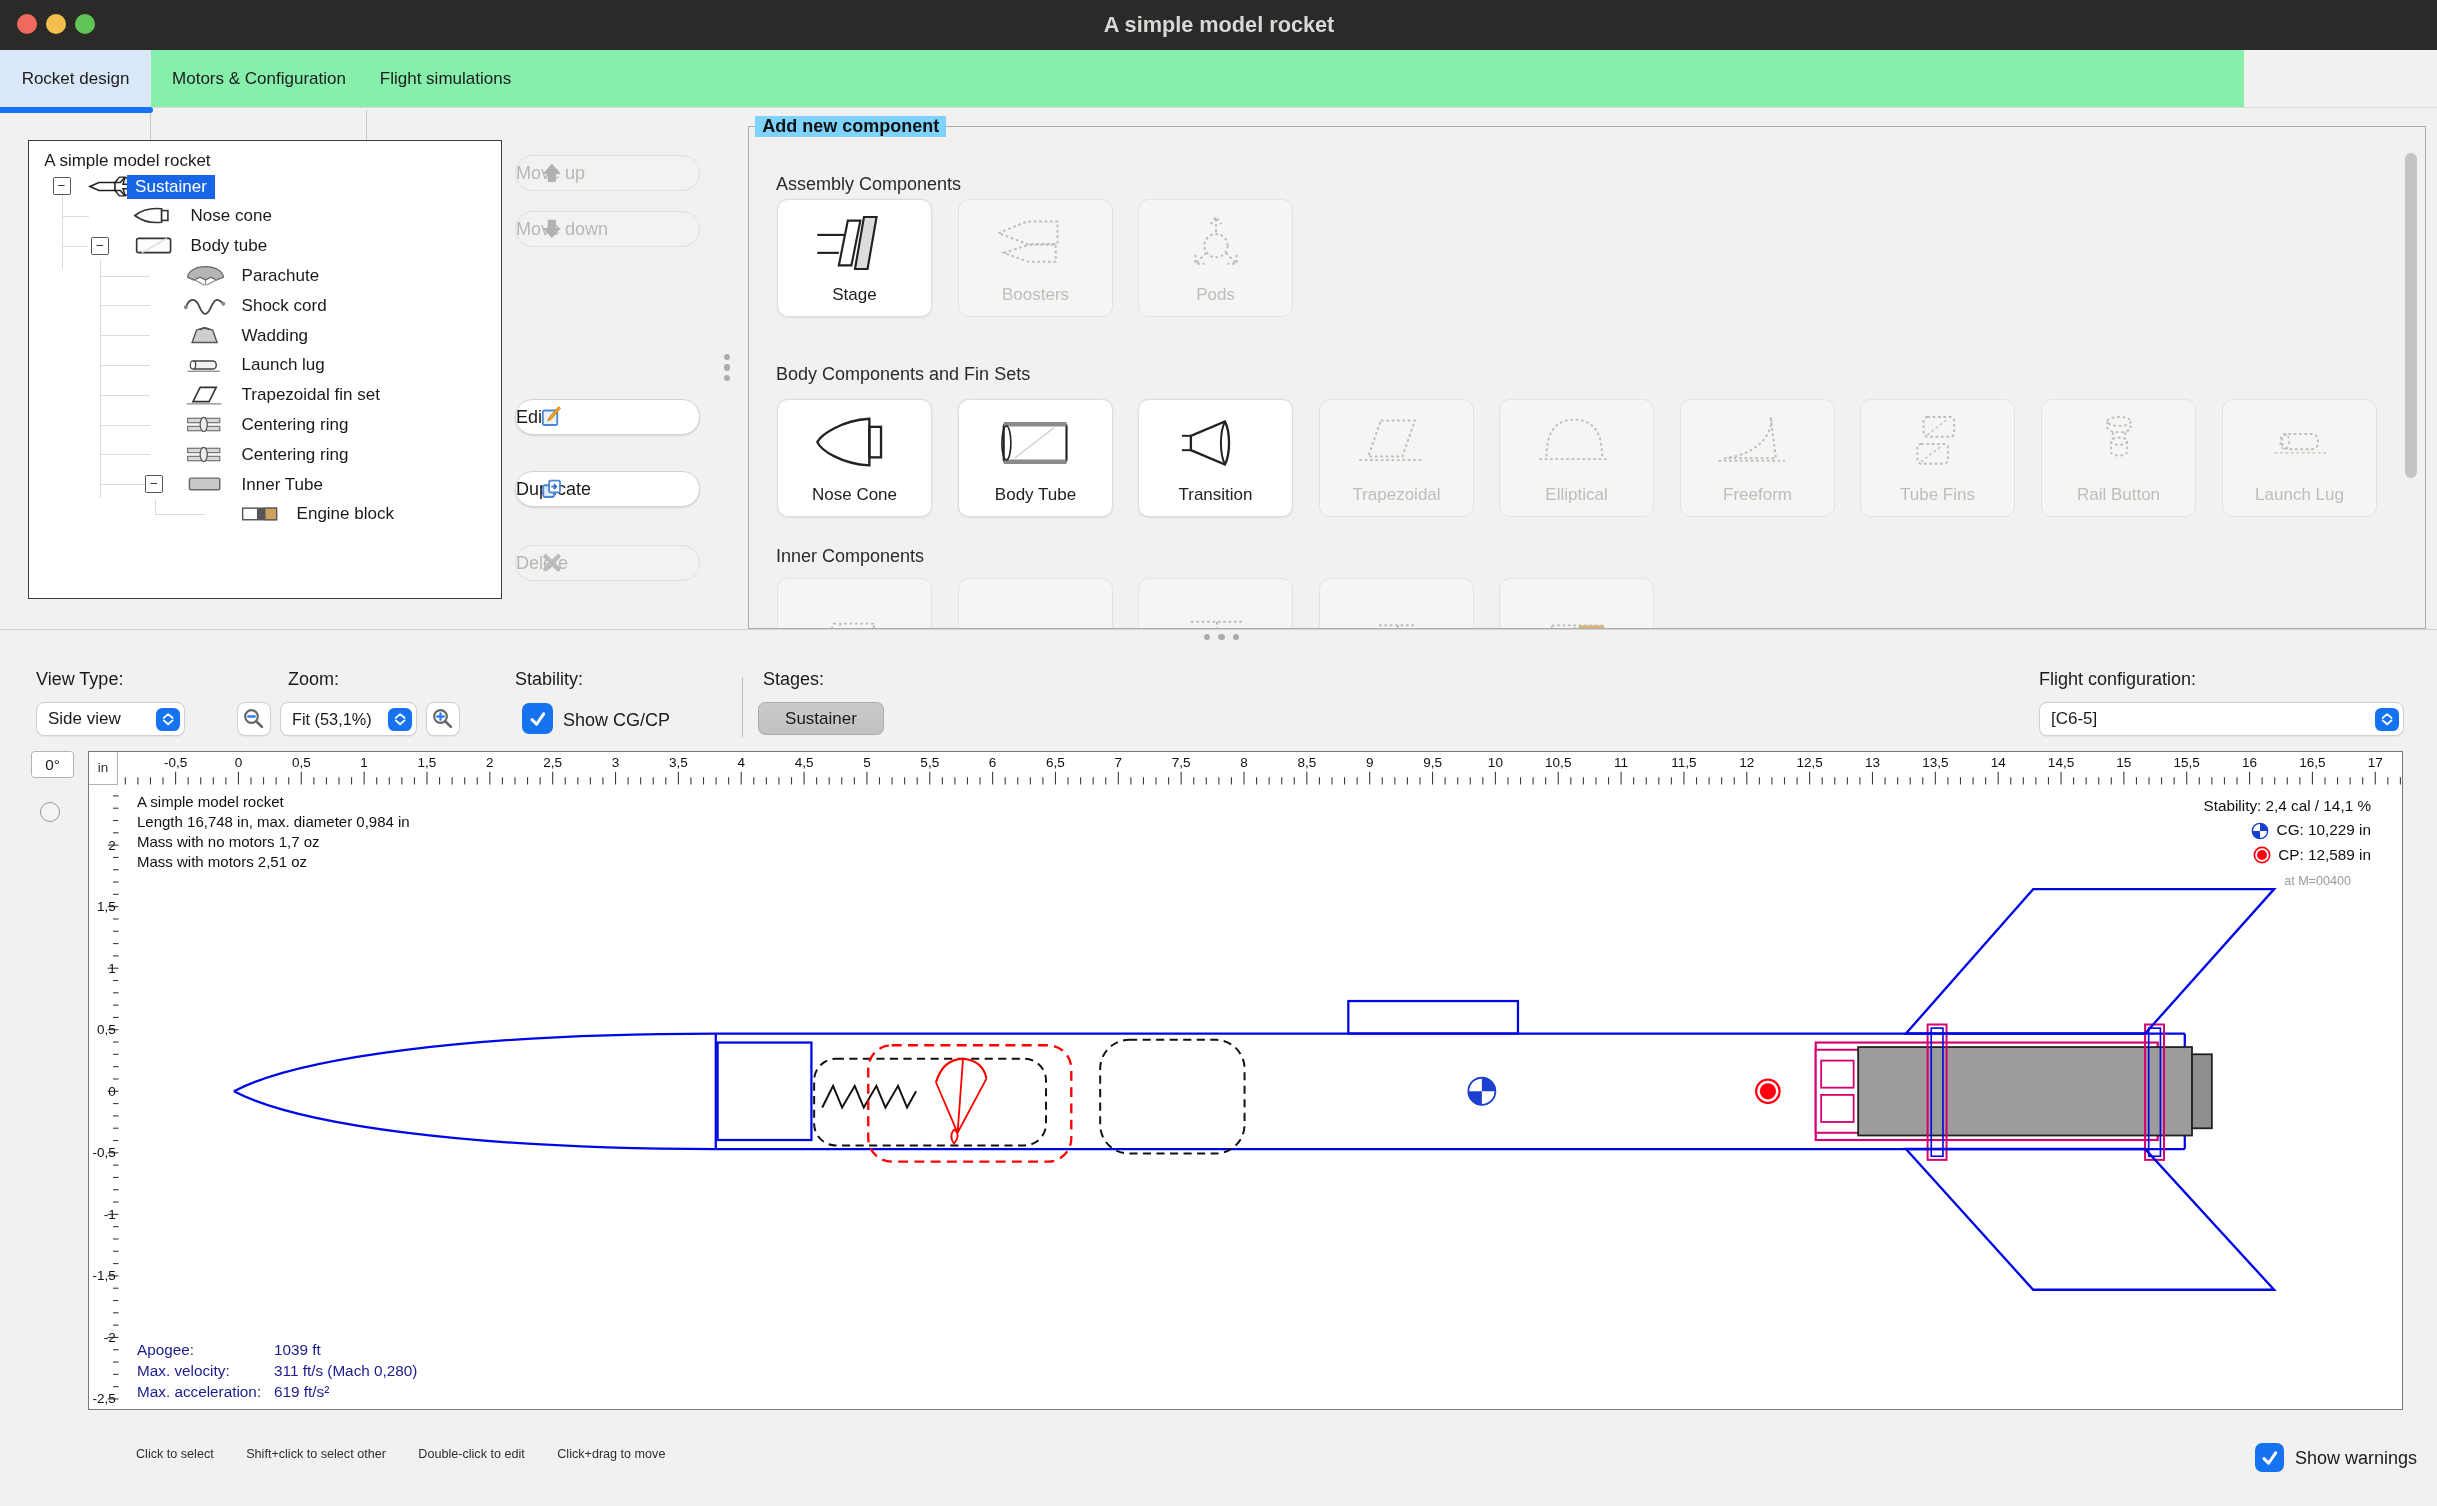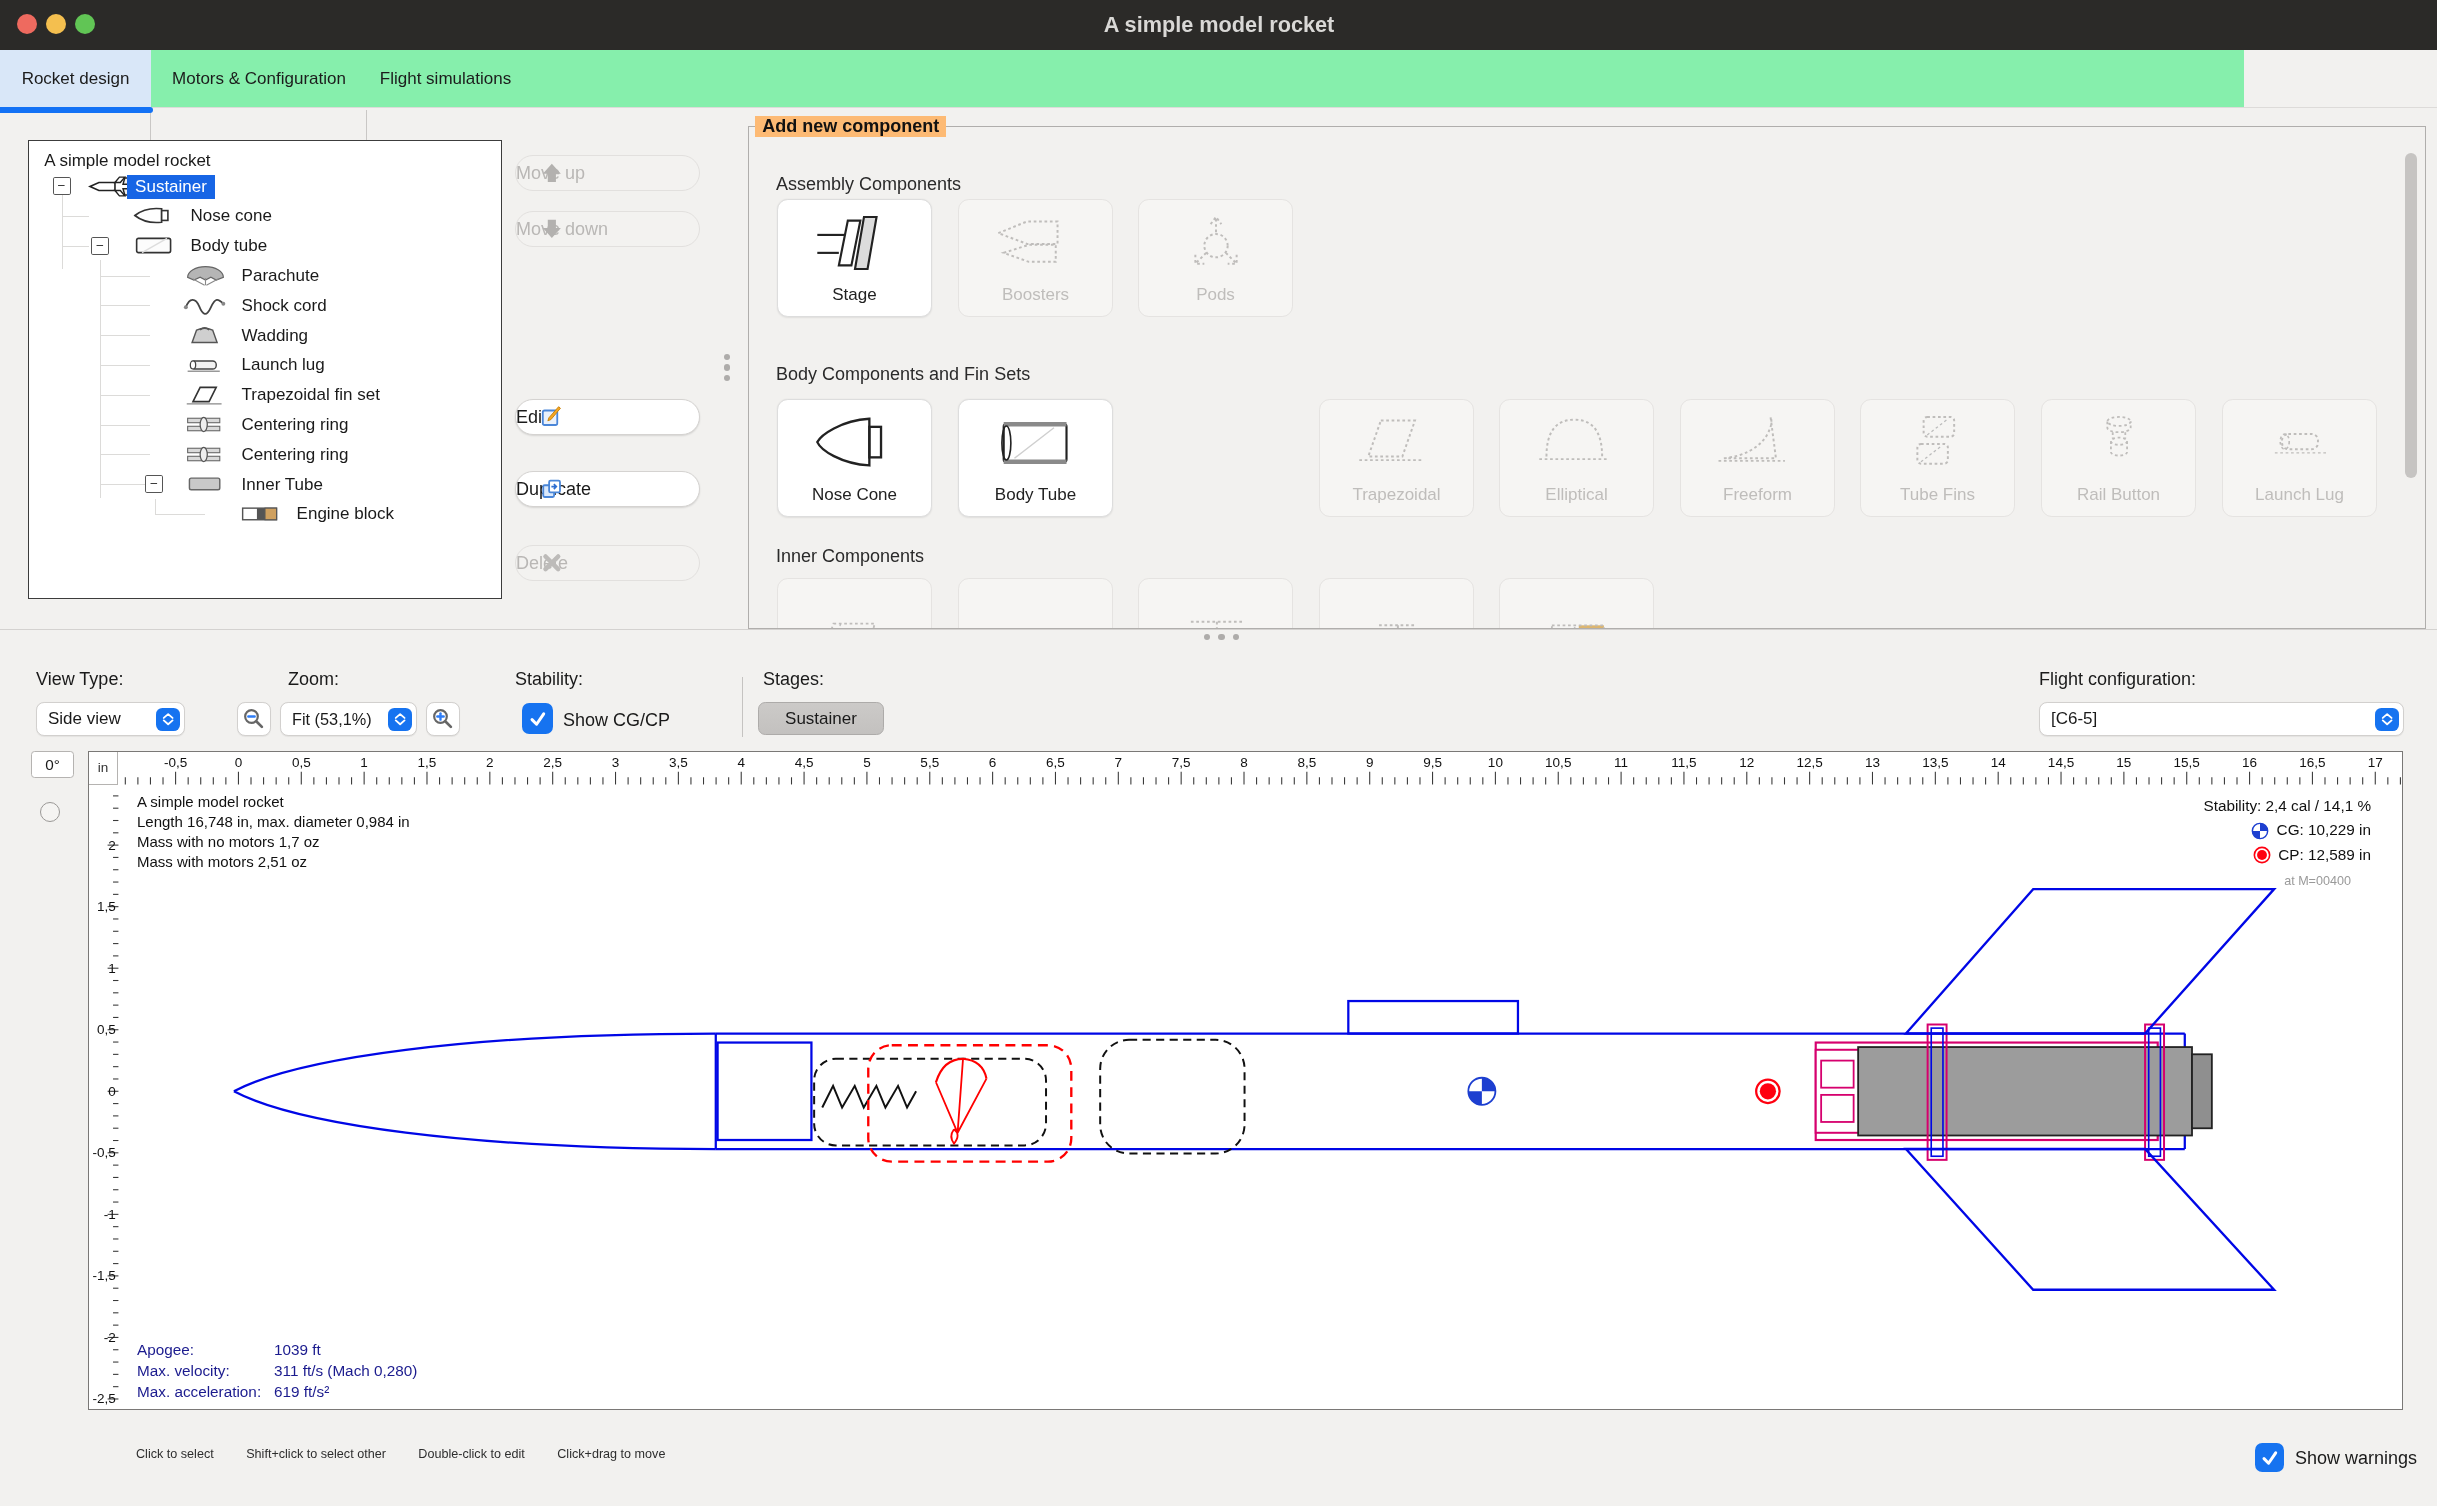--- a/index.html
+++ b/index.html
@@ -33,21 +33,21 @@
   
   .abtn { position:absolute; left:515px; width:185px; height:36px; border-radius:18px; background:#fff; border:0.9px solid #d5d3d1; box-shadow:0 0.9px 1.8px rgba(0,0,0,.12); display:flex; align-items:center; font-size:18px; color:#1a1a1a; }
   .abtn.off { background:#f3f2f0; border-color:#e2e0de; box-shadow:none; color:#b9b7b5; }
   .abtn .bicon { position:absolute; left:25px; width:21.7px; height:21.7px; }
   .abtn .bicon svg { width:21.7px; height:21.7px; }
 
   .vdots span, .hdots span { display:block; background:#aeacaa; border-radius:50%; }
 
   
   .groupbox { position:absolute; left:748px; top:126px; width:1678px; height:503px; border:0.9px solid #b0aeac; overflow:hidden; }
-  .gb-title { position:absolute; left:755px; top:116px; background:#fdba74; padding:0 7.2px; font-size:18px; font-weight:bold; color:#111; z-index:3; }
+  .gb-title { position:absolute; left:755px; top:116px; background:#7dd3fc; padding:0 7.2px; font-size:18px; font-weight:bold; color:#111; z-index:3; }
   .sec-label { position:absolute; left:27px; font-size:18px; color:#2a2a2a; }
   .card { position:absolute; width:155px; height:118px; border-radius:10.8px; background:#fff; border:0.9px solid #ddd; box-shadow:0 0.9px 1.8px rgba(0,0,0,.08); display:flex; flex-direction:column; align-items:center; color:#222; }
   .card.off { background:#f6f5f3; border-color:#e5e3e1; box-shadow:none; color:#bfbdbb; }
   .card .cicon { flex:1; display:flex; align-items:center; justify-content:center; width:100%; }
   .card .cicon svg { width:90px; height:70px; }
   .card.off .cicon svg *[stroke] { stroke-dasharray:3 3; }
   .card .clabel { font-size:17px; padding-bottom:10.8px; }
   .panel-scroll { position:absolute; left:2405px; top:153px; width:11.7px; height:325px; border-radius:6.3px; background:#c6c4c2; }
 
   .split-line { position:absolute; left:0; top:629px; width:2438px; height:1.4px; background:#d4d2d0; }
@@ -301,20 +301,31 @@
       <span class="cicon">
         <svg viewBox="0 0 100 78">
           <rect x="14" y="18" width="70" height="42" rx="3" fill="none" stroke="currentColor" stroke-width="2.4"></rect>
           <line x1="14" y1="18" x2="84" y2="18" stroke="#8a8a8a" stroke-width="5"></line>
           <line x1="14" y1="60" x2="84" y2="60" stroke="#8a8a8a" stroke-width="5"></line>
           <ellipse cx="17" cy="39" rx="5" ry="19" fill="none" stroke="currentColor" stroke-width="1.8"></ellipse>
           <line x1="26" y1="56" x2="70" y2="22" stroke="#cfcfcf" stroke-width="1.6"></line>
         </svg>
       </span>
       <span class="clabel">Body Tube</span>
+    </div>
+    <div class="card" style="left: 389px; top: 272px;">
+      <span class="cicon">
+        <svg viewBox="0 0 100 78">
+          <path d="M22,31 L60,15 C66,27 66,51 60,63 L22,47 Z" fill="none" stroke="currentColor" stroke-width="2.6"></path>
+          <path d="M60,15 C54,27 54,51 60,63" fill="none" stroke="currentColor" stroke-width="2.2"></path>
+          <line x1="12" y1="31" x2="22" y2="31" stroke="currentColor" stroke-width="2.2"></line>
+          <line x1="12" y1="47" x2="22" y2="47" stroke="currentColor" stroke-width="2.2"></line>
+        </svg>
+      </span>
+      <span class="clabel">Transition</span>
     </div>
     <div class="card off" style="left: 570px; top: 272px;">
       <span class="cicon">
         <svg viewBox="0 0 100 78">
           <polygon points="32,14 70,14 56,54 18,54" fill="none" stroke="currentColor" stroke-width="2.2"></polygon>
           <line x1="8" y1="58" x2="78" y2="58" stroke="currentColor" stroke-width="2"></line>
         </svg>
       </span>
       <span class="clabel">Trapezoidal</span>
     </div>

